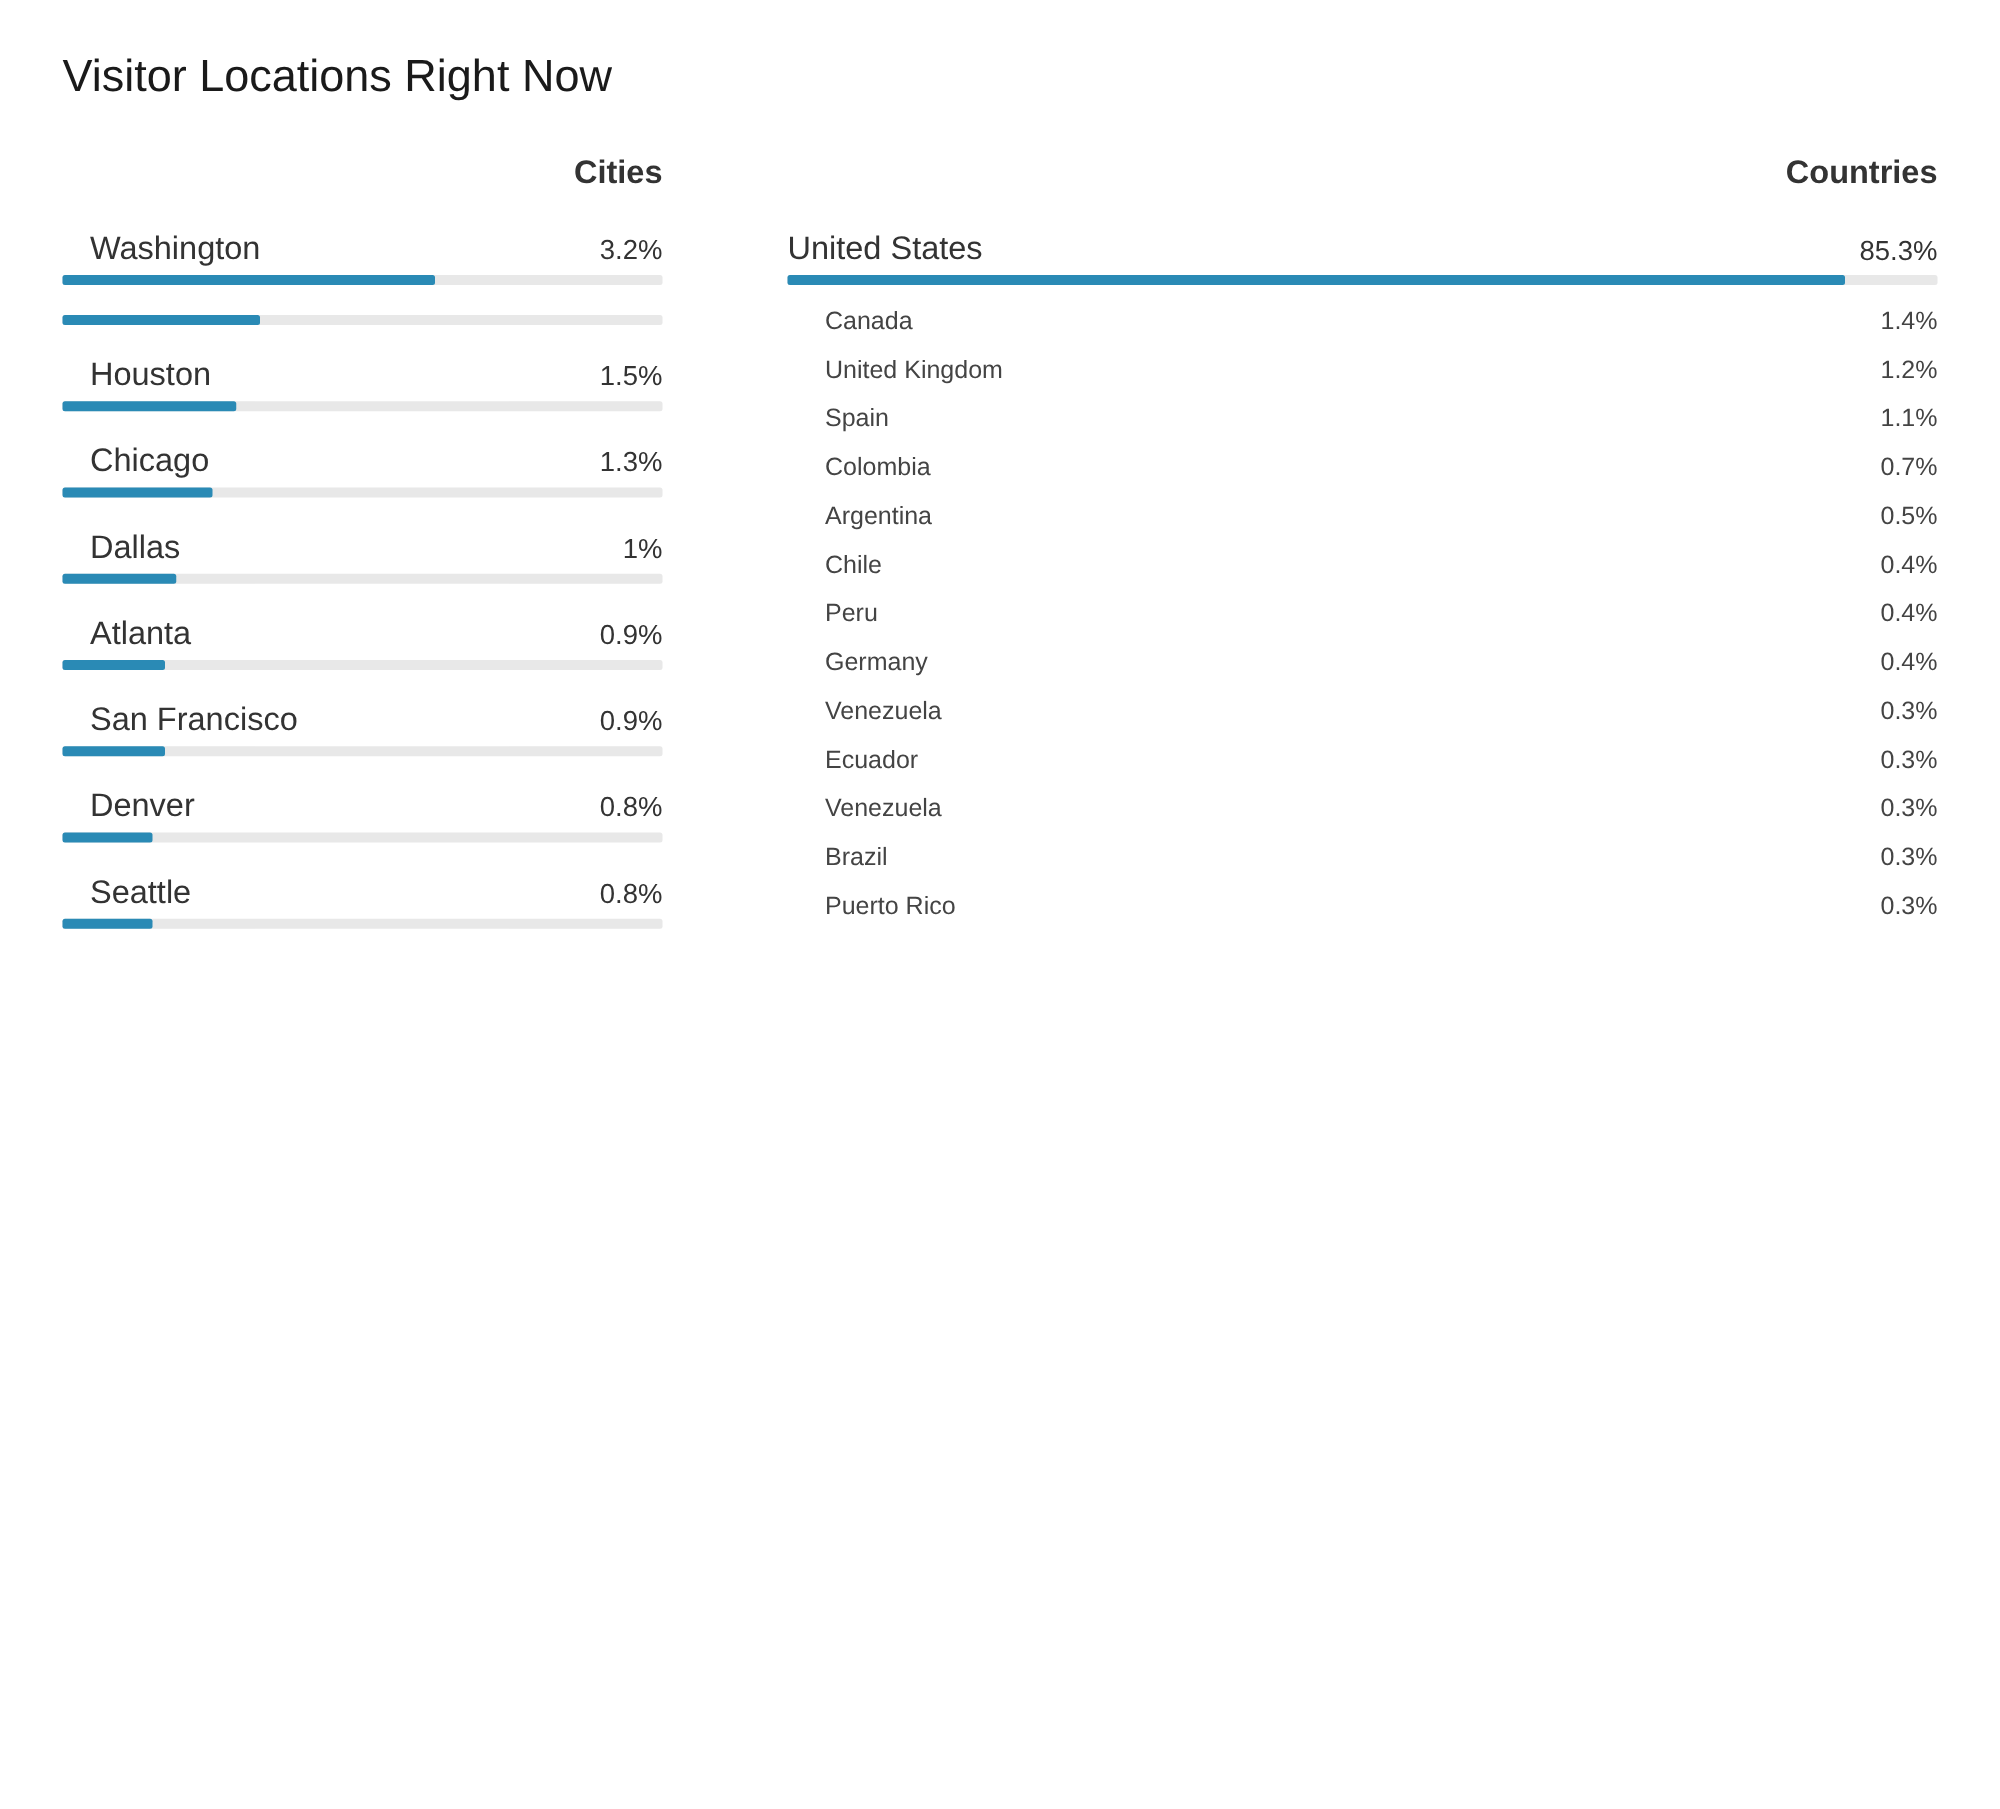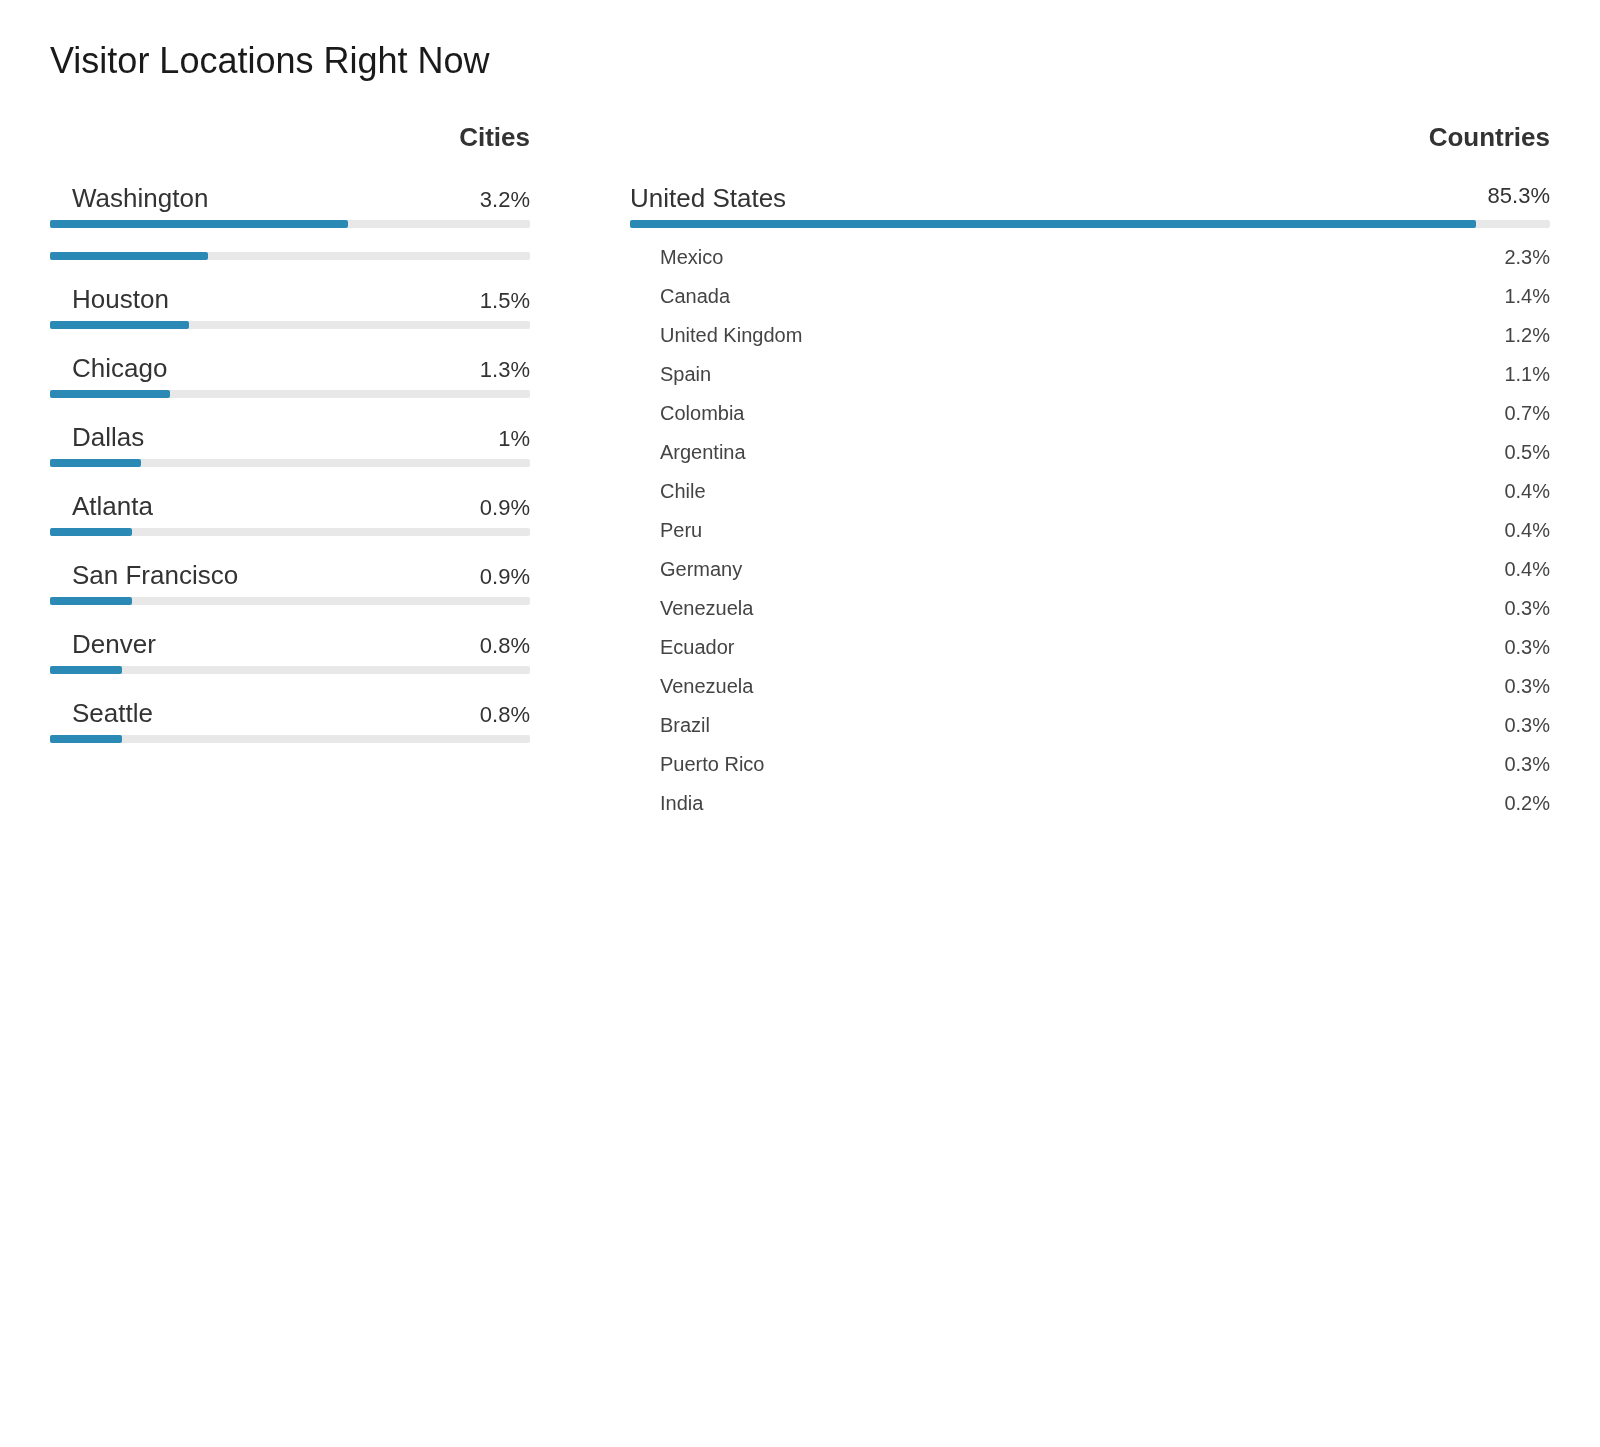--- a/index.html
+++ b/index.html
@@ -71,21 +71,21 @@
       border-radius: 2px;
     }
 
     
     .country-main-item {
       margin-bottom: 8px;
     }
     .country-main-item .row {
       display: flex;
       justify-content: space-between;
-      align-items: flex-start;
+      align-items: flex-end;
       margin-bottom: 6px;
     }
     .country-main-item .name {
       font-size: 26px;
       color: #333;
     }
     .country-main-item .pct {
       font-size: 22px;
       color: #333;
     }
@@ -206,24 +206,20 @@
       <div class="row">
         <span class="name">United States</span>
         <span class="pct">85.3%</span>
       </div>
       <div class="bar-track">
         <div class="bar-fill" style="width:92%"></div>
       </div>
     </div>
         <div class="sub-country-list">
           <div class="sub-country-item">
-          <span class="name">Mexico</span>
-          <span class="pct">2.3%</span>
-        </div>
-          <div class="sub-country-item">
           <span class="name">Canada</span>
           <span class="pct">1.4%</span>
         </div>
           <div class="sub-country-item">
           <span class="name">United Kingdom</span>
           <span class="pct">1.2%</span>
         </div>
           <div class="sub-country-item">
           <span class="name">Spain</span>
           <span class="pct">1.1%</span>
@@ -261,20 +257,16 @@
           <span class="pct">0.3%</span>
         </div>
           <div class="sub-country-item">
           <span class="name">Brazil</span>
           <span class="pct">0.3%</span>
         </div>
           <div class="sub-country-item">
           <span class="name">Puerto Rico</span>
           <span class="pct">0.3%</span>
         </div>
-          <div class="sub-country-item">
-          <span class="name">India</span>
-          <span class="pct">0.2%</span>
-        </div>
         </div>
       </div>
   </div>
 </div>
 
 </body></html>

